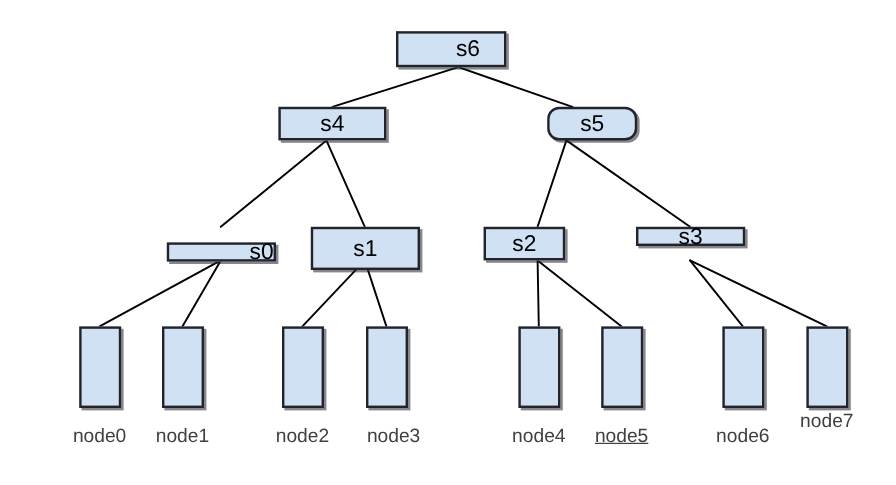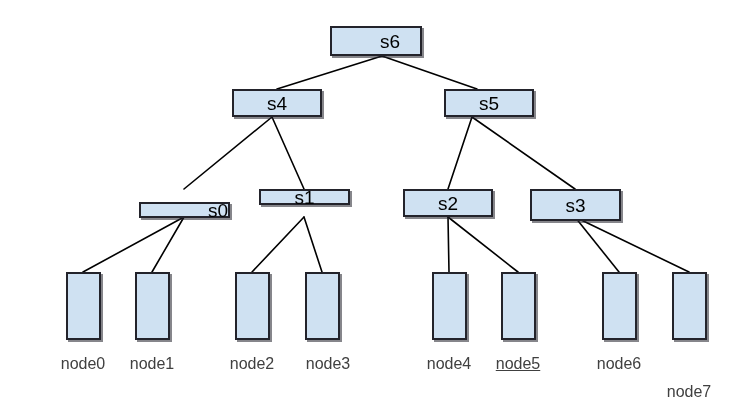--- a/index.html
+++ b/index.html
@@ -82,46 +82,46 @@
       <line x1="575" y1="217" x2="689" y2="272" stroke="#000000" stroke-width="1.6" stroke-linecap="round"></line>
     </svg>
 
   <div id="node-layer">
       <div class="node-box switch-box" style="left: 330px; top: 26px; width: 92px; height: 30px; padding-left: 28px;">
         <span class="switch-label">s6</span>
       </div>
       <div class="node-box switch-box" style="left: 232px; top: 89px; width: 90px; height: 28px;">
         <span class="switch-label">s4</span>
       </div>
-      <div class="node-box switch-box" style="left: 444px; top: 89px; width: 90px; height: 28px;">
+      <div class="node-box switch-box" style="left: 456px; top: 89px; width: 75px; height: 28px; border-radius: 10px;">
         <span class="switch-label">s5</span>
       </div>
       <div class="node-box switch-box" style="left: 139px; top: 202px; width: 91px; height: 16px; justify-content: flex-end;">
         <span class="switch-label">s0</span>
       </div>
-      <div class="node-box switch-box" style="left: 259px; top: 189px; width: 91px; height: 16px;">
+      <div class="node-box switch-box" style="left: 259px; top: 189px; width: 91px; height: 36px;">
         <span class="switch-label">s1</span>
       </div>
-      <div class="node-box switch-box" style="left: 403px; top: 189px; width: 90px; height: 28px;">
+      <div class="node-box switch-box" style="left: 403px; top: 189px; width: 68px; height: 28px;">
         <span class="switch-label">s2</span>
       </div>
-      <div class="node-box switch-box" style="left: 530px; top: 189px; width: 91px; height: 32px; justify-content: center;">
+      <div class="node-box switch-box" style="left: 530px; top: 189px; width: 91px; height: 16px; justify-content: center;">
         <span class="switch-label">s3</span>
       </div>
       <div class="node-box leaf-box" style="left: 66px; top: 272px;"></div>
       <div class="leaf-label" style="left: 43px; top: 356px; width: 80px;">node0</div>
       <div class="node-box leaf-box" style="left: 135px; top: 272px;"></div>
       <div class="leaf-label" style="left: 112px; top: 356px; width: 80px;">node1</div>
       <div class="node-box leaf-box" style="left: 235px; top: 272px;"></div>
       <div class="leaf-label" style="left: 212px; top: 356px; width: 80px; text-align: center;">node2</div>
       <div class="node-box leaf-box" style="left: 305px; top: 272px;"></div>
       <div class="leaf-label" style="left: 288px; top: 356px; width: 80px;">node3</div>
       <div class="node-box leaf-box" style="left: 432px; top: 272px;"></div>
       <div class="leaf-label" style="left: 409px; top: 356px; width: 80px;">node4</div>
       <div class="node-box leaf-box" style="left: 501px; top: 272px;"></div>
       <div class="leaf-label" style="left: 478px; top: 356px; width: 80px; text-decoration: underline;">node5</div>
       <div class="node-box leaf-box" style="left: 602px; top: 272px;"></div>
       <div class="leaf-label" style="left: 579px; top: 356px; width: 80px;">node6</div>
       <div class="node-box leaf-box" style="left: 672px; top: 272px;"></div>
-      <div class="leaf-label" style="left: 649px; top: 344px; width: 80px; margin-top: 40px;">node7</div>
+      <div class="leaf-label" style="left: 649px; top: 344px; width: 80px;">node7</div>
     </div>
 
 </div>
 
 </body></html>

